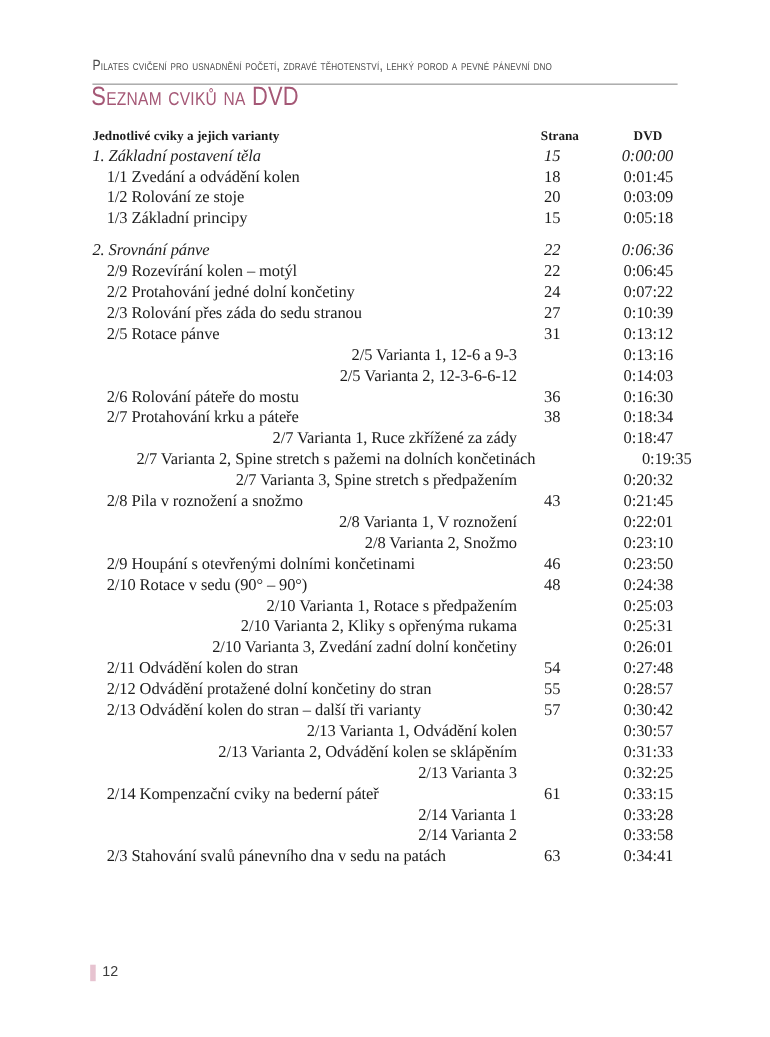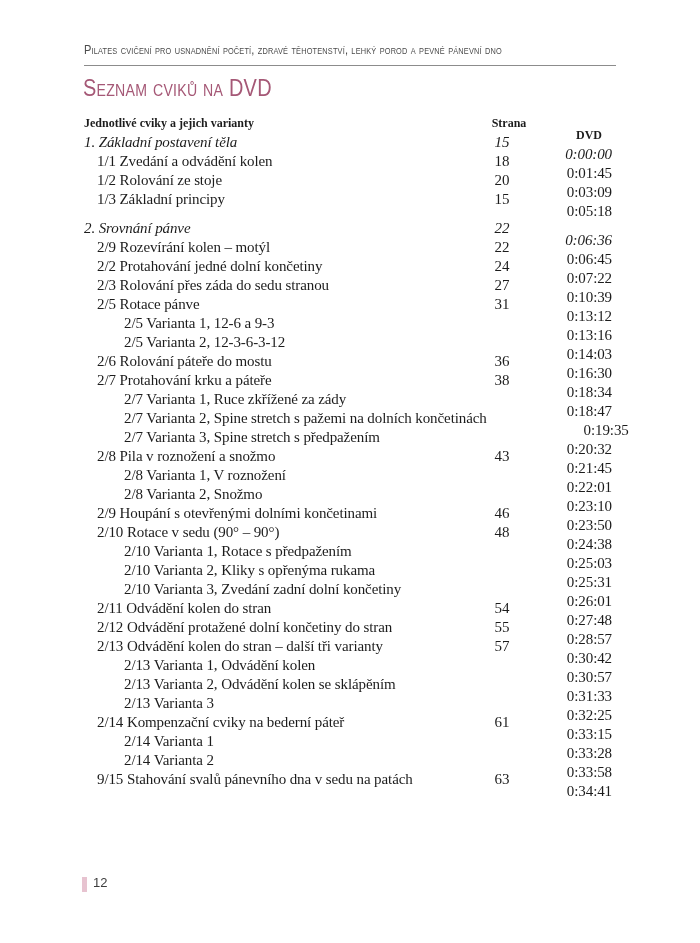--- a/index.html
+++ b/index.html
@@ -13,21 +13,21 @@
     height: 943px;
     font-family: "Liberation Serif", serif;
     color: #1c1c1c;
     overflow: hidden;
   }
 
   
   .running-header {
     position: absolute;
     left: 84px;
-    top: 40px;
+    top: 51px;
     width: 532px;
     border-bottom: 1px solid #8c8c8c;
     padding-bottom: 7px;
     white-space: nowrap;
   }
   .running-header .rh-text {
     display: inline-block;
     font-family: "Liberation Sans", sans-serif;
     font-variant: small-caps;
     font-size: 13.5px;
@@ -69,24 +69,24 @@
     line-height: 19px;
     height: 19px;
   }
   .row.gap { margin-top: 10px; }
   .col-name {
     text-align: left;
     white-space: nowrap;
     overflow: visible;
   }
   .col-page { text-align: center; }
-  .col-dvd  { text-align: right; padding-right: 2px; margin-top: 12px; }
+  .col-dvd  { text-align: right; padding-right: 2px; }
 
   .row.lvl1 .col-name { padding-left: 13px; }
-  .row.lvl2 .col-name { padding-left: 40px; }
+  .row.lvl2 .col-name { padding-left: 40px; text-align: right; }
   .row.section { font-style: italic; }
 
   .row-head { font-weight: bold; font-size: 12px; letter-spacing: 0; }
   .row-head .col-page { padding-left: 14px; }
   .row-head .col-dvd  { padding-right: 12px; }
 
   
   .footer-bar {
     position: absolute;
     left: 82px;
@@ -176,21 +176,21 @@
     <div class="col-dvd">0:13:12</div>
   </div>
 
   <div class="row lvl2">
     <div class="col-name">2/5 Varianta 1, 12-6 a 9-3</div>
     <div class="col-page"></div>
     <div class="col-dvd">0:13:16</div>
   </div>
 
   <div class="row lvl2">
-    <div class="col-name">2/5 Varianta 2, 12-3-6-3-12</div>
+    <div class="col-name">2/5 Varianta 2, 12-3-6-6-12</div>
     <div class="col-page"></div>
     <div class="col-dvd">0:14:03</div>
   </div>
 
   <div class="row lvl1">
     <div class="col-name">2/6 Rolování páteře do mostu</div>
     <div class="col-page">36</div>
     <div class="col-dvd">0:16:30</div>
   </div>
 
@@ -314,21 +314,21 @@
     <div class="col-dvd">0:33:28</div>
   </div>
 
   <div class="row lvl2">
     <div class="col-name">2/14 Varianta 2</div>
     <div class="col-page"></div>
     <div class="col-dvd">0:33:58</div>
   </div>
 
   <div class="row lvl1">
-    <div class="col-name">9/15 Stahování svalů pánevního dna v sedu na patách</div>
+    <div class="col-name">2/3 Stahování svalů pánevního dna v sedu na patách</div>
     <div class="col-page">63</div>
     <div class="col-dvd">0:34:41</div>
   </div>
 </div>
 </div>
 
 <div class="footer-bar" style="background: rgb(231, 195, 208);"></div>
 <div class="footer-page-number">12</div>
 
 </body></html>

